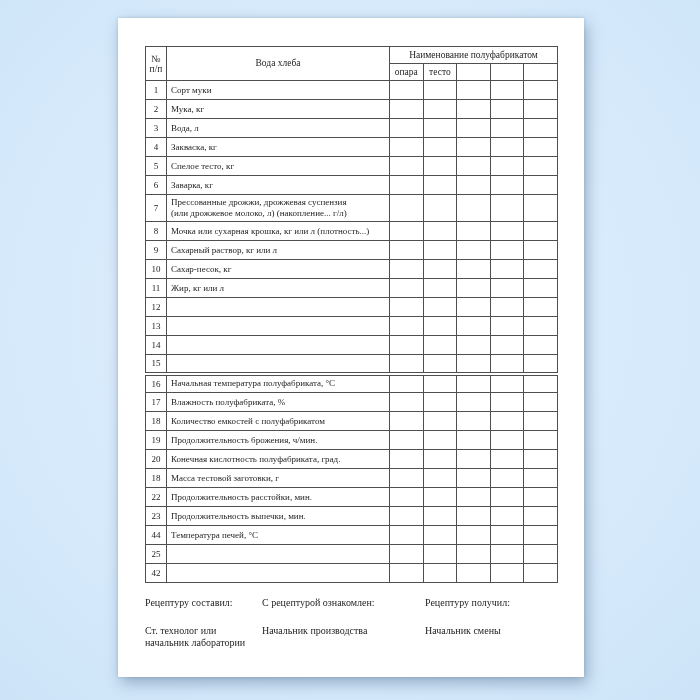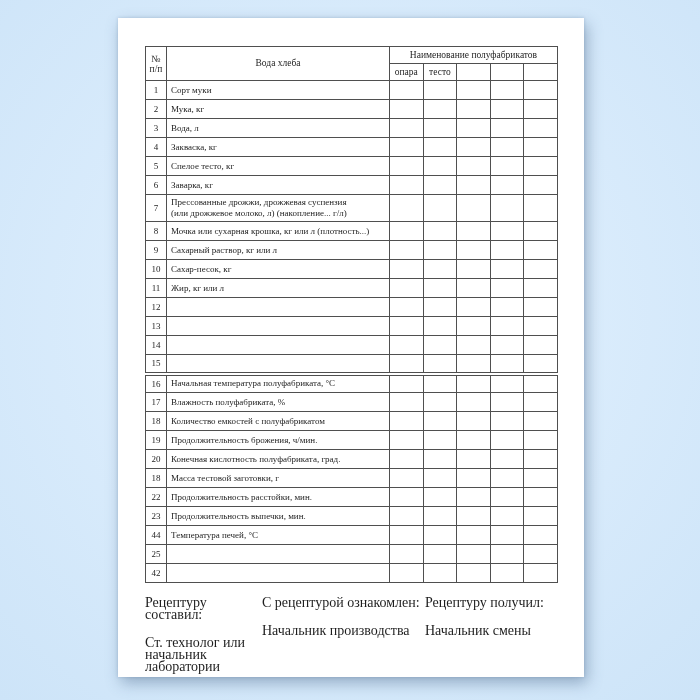--- a/index.html
+++ b/index.html
@@ -43,21 +43,21 @@
     padding: 2px 4px;
     text-align: left;
     white-space: pre-line;
   }
   tr.section-end td { border-bottom: 4px double #4f4f4f; }
   .numhdr div { line-height: 10px; }
   .signatures {
     position: relative;
     margin-top: 14px;
     height: 78px;
-    font-size: 14px;
+    font-size: 10px;
     line-height: 12px;
     color: #1e1e1e;
   }
   .sig-col { position: absolute; top: 0; }
   .sig-col-0 { left: 0;     width: 116px; }
   .sig-col-1 { left: 117px; width: 178px; }
   .sig-col-2 { left: 280px; width: 132px; }
   .sig-subtitle { margin-top: 16px; }
 </style>
 </head>
@@ -76,21 +76,21 @@
         <col style="width:33.6px">
         <col style="width:33.6px">
       </colgroup>
       <thead>
         <tr>
           <th rowspan="2" class="numhdr">
             <div>№</div>
             <div>п/п</div>
           </th>
           <th rowspan="2">Вода хлеба</th>
-          <th colspan="5">Наименование полуфабрикатов</th>
+          <th colspan="5">Наименование полуфабрикатом</th>
         </tr>
         <tr>
           <th>опара</th>
           <th>тесто</th>
           <th></th>
           <th></th>
           <th></th>
         </tr>
       </thead>
       <tbody id="form-body">

